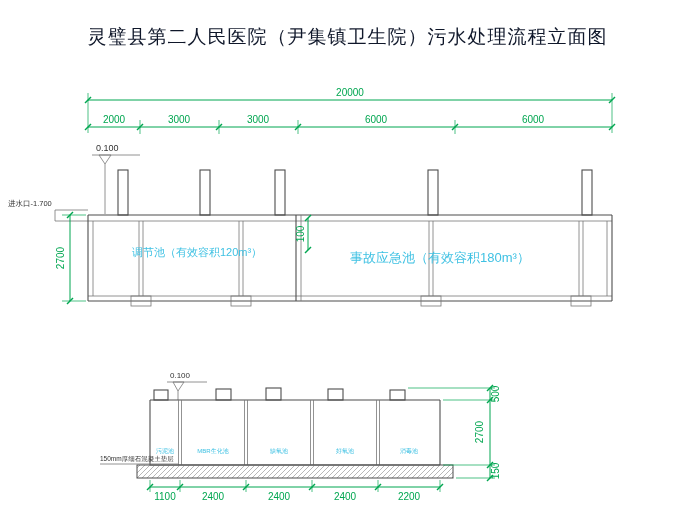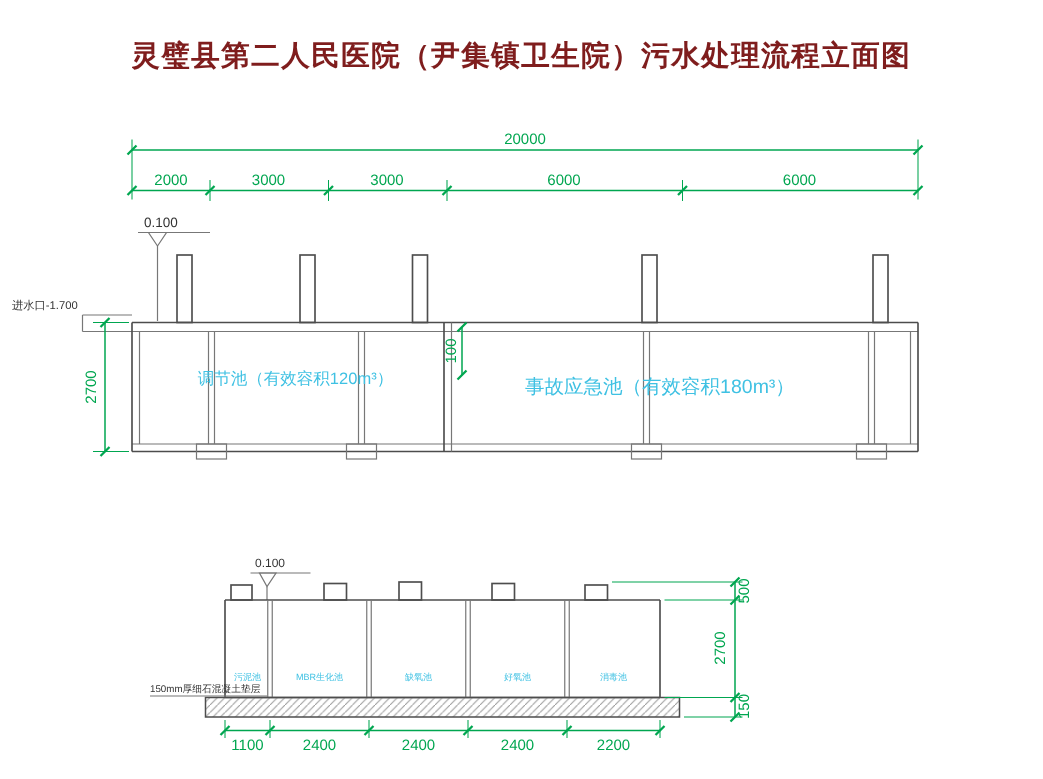--- a/index.html
+++ b/index.html
@@ -2,22 +2,22 @@
 <html><head>
 <meta charset="utf-8">
 <style>
   html,body{margin:0;padding:0;}
   body{
     width:695px;height:519px;position:relative;background:#ffffff;overflow:hidden;
     font-family:"Liberation Sans",sans-serif;
   }
   .title{
     position:absolute;top:24px;left:0;width:100%;text-align:center;
-    font-family:"Liberation Serif","DejaVu Serif",serif;font-weight:bold;
-    font-size:19px;color:#7f1d1d;letter-spacing:1px;white-space:nowrap;
+    font-family:"Liberation Serif","DejaVu Serif",serif;font-weight:normal;
+    font-size:19px;color:#0f172a;letter-spacing:1px;white-space:nowrap;
   }
   svg{position:absolute;top:0;left:0;}
   .dim{stroke:#00a650;stroke-width:1;fill:none;}
   .dimthin{stroke:#00a650;stroke-width:0.7;fill:none;}
   .tick{stroke:#00a650;stroke-width:1.5;fill:none;}
   .dimtext{fill:#00a650;font-size:10px;font-family:"Liberation Sans",sans-serif;}
   .dk{stroke:#4d4d4d;stroke-width:1.1;fill:none;}
   .dk2{stroke:#777777;stroke-width:0.8;fill:none;}
   .darktext{fill:#333333;font-family:"Liberation Sans",sans-serif;}
   .cyantext{fill:#3fc1e3;font-family:"Liberation Sans",sans-serif;}

